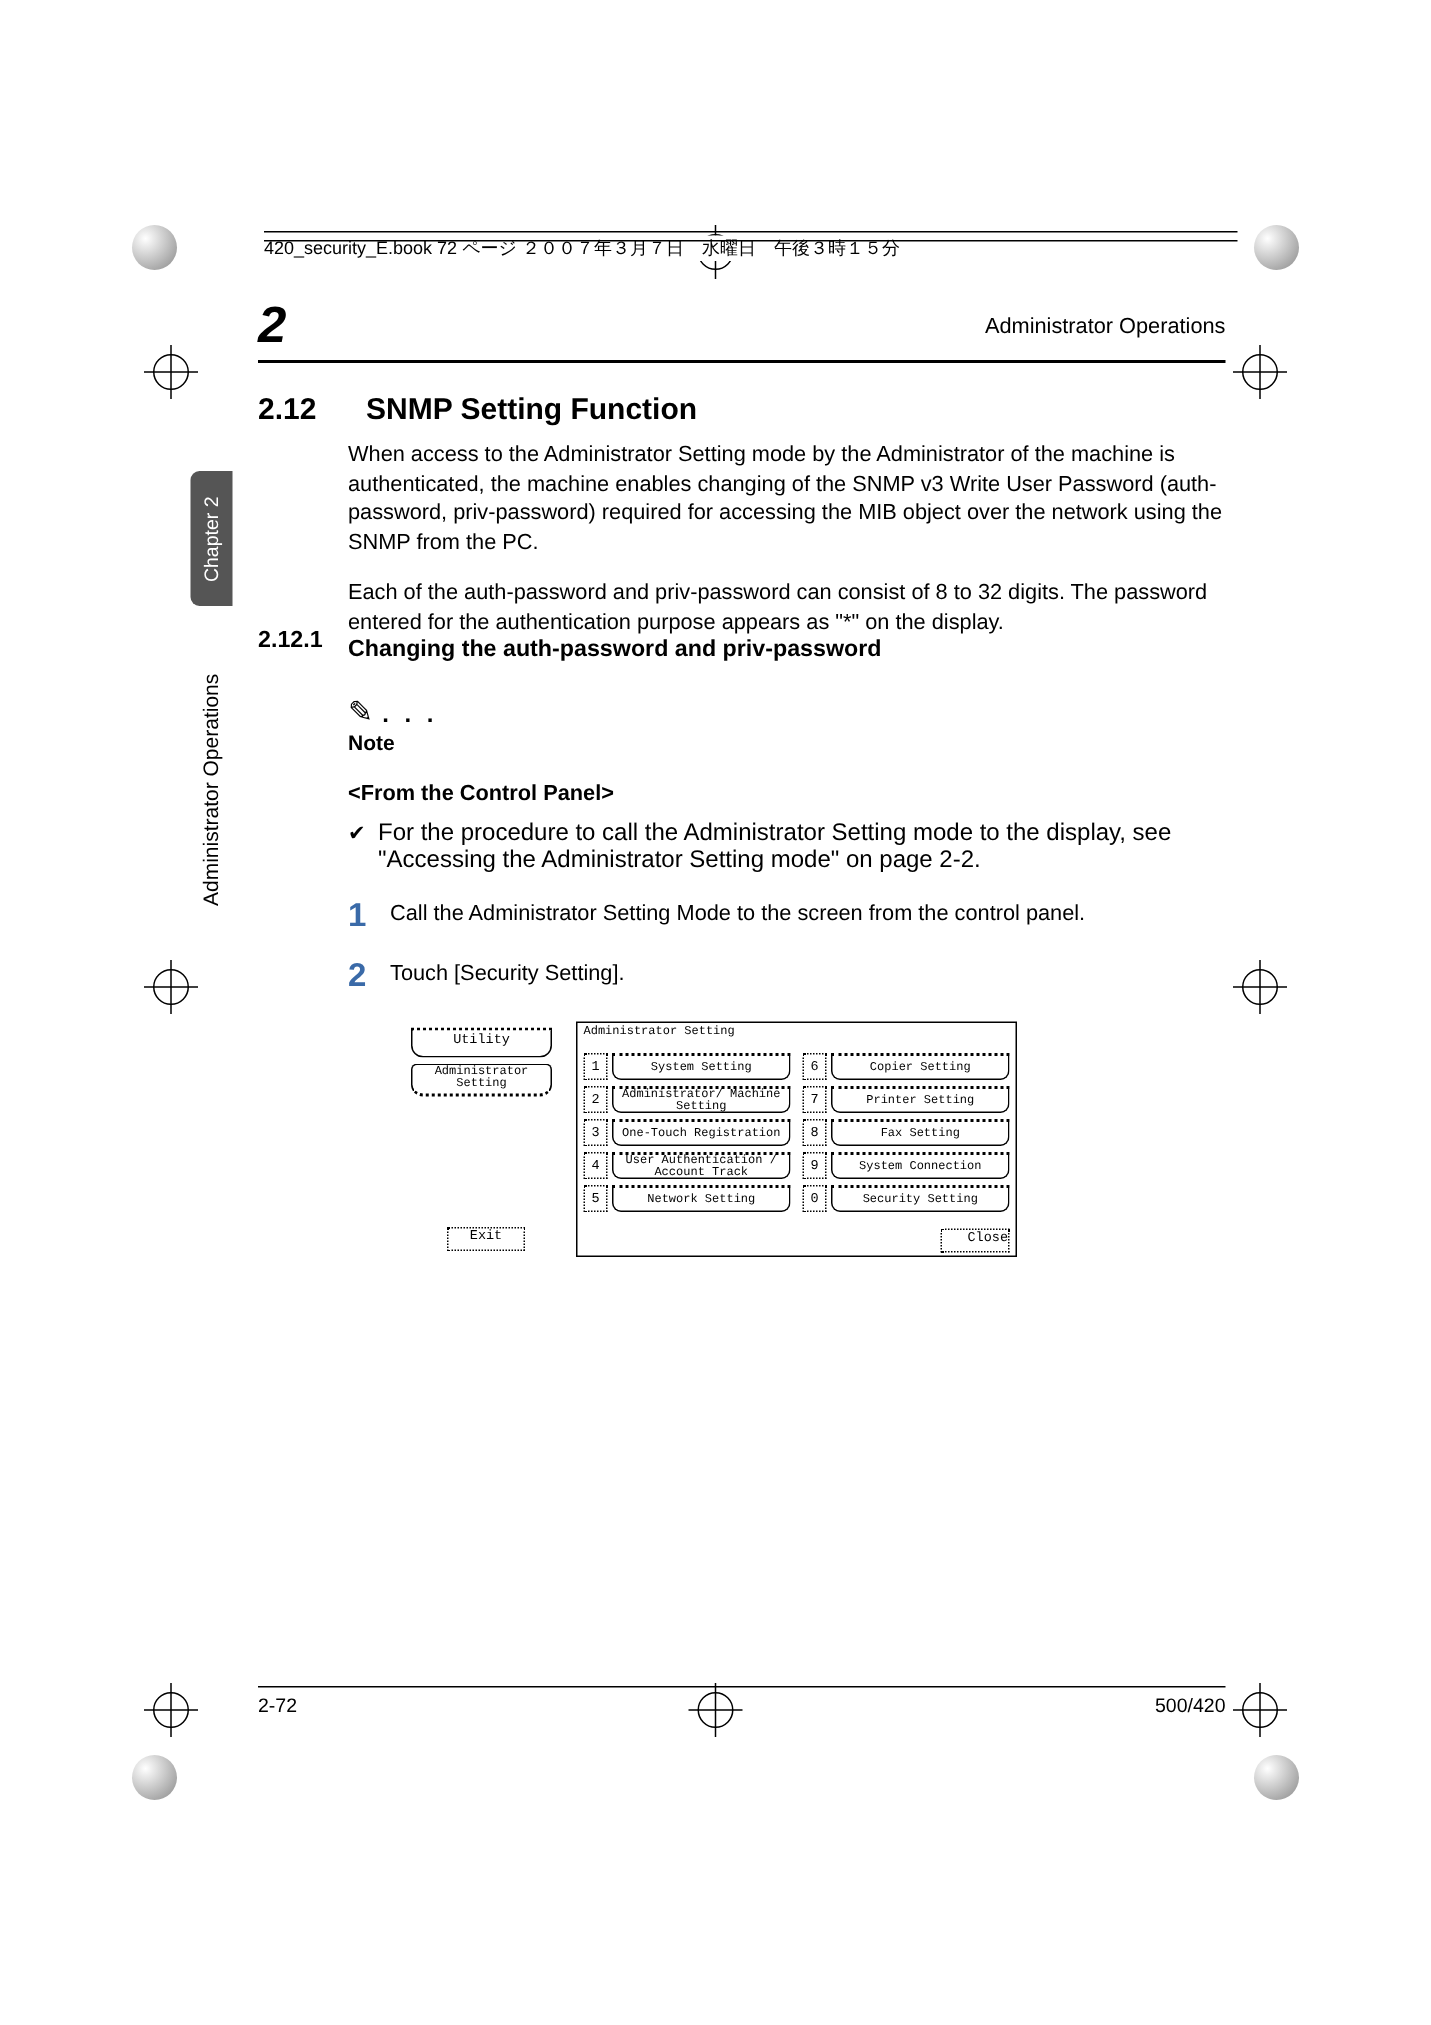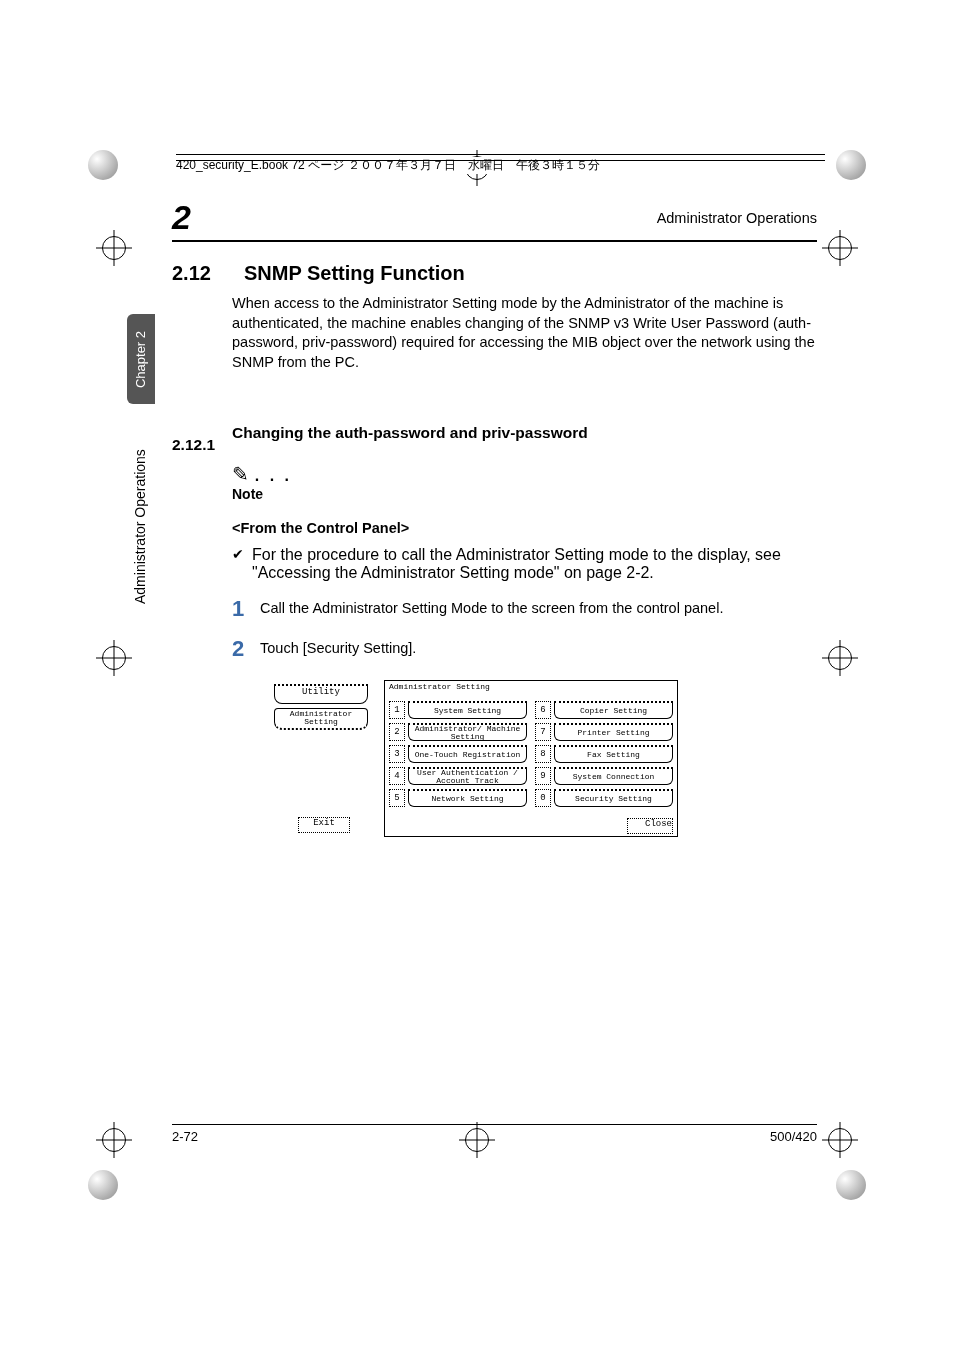--- a/index.html
+++ b/index.html
@@ -43,21 +43,21 @@
   .section-num {
     position:absolute; top:118px; left:40px; font-size:20px; font-weight:bold;
   }
   .section-title {
     position:absolute; top:118px; left:100px; font-size:20px; font-weight:bold;margin-left:12px;
   }
   .body {
     position:absolute; top:150px; left:100px; right:8px; font-size:14.5px; line-height:1.35;
   }
   .para { margin-bottom:14px; }
-  .subsec-num { font-weight:bold; position:absolute; left:40px; top:292px; font-size:15.5px;text-align:right;}
+  .subsec-num { font-weight:bold; position:absolute; left:40px; top:274px; font-size:15.5px;text-align:right;}
   .subsec-title { font-weight:bold; position:absolute; left:100px; top:280px; font-size:15.5px;}
   .note-icon { font-size:20px; margin-right:6px; }
   .note-dots { letter-spacing:3px; font-weight:bold;}
   .note-label { font-weight:bold; font-size:14px;}
   .note-body { font-style:italic; font-size:14.5px; }
   .sub-head { font-weight:bold; font-size:14.5px; margin-top:18px; }
   .check { font-size:14px; margin-right:6px; display:inline-block; width:14px;}
   .step-num { font-size:22px; font-weight:bold; color:#3a6aa8; display:inline-block; width:28px; vertical-align:top;}
   .step-row { margin-top:14px; display:flex; }
   .step-text { flex:1; font-size:14.5px; padding-top:4px;}
@@ -164,20 +164,21 @@
 
   <div class="big2">2</div>
   <div class="right-hdr">Administrator Operations</div>
   <div class="hr-under-2"></div>
 
   <div class="section-num">2.12</div>
   <div class="section-title">SNMP Setting Function</div>
 
   <div class="body">
     <div class="para">When access to the Administrator Setting mode by the Administrator of the machine is authenticated, the machine enables changing of the SNMP v3 Write User Password (auth-password, priv-password) required for accessing the MIB object over the network using the SNMP from the PC.</div>
+    <div class="para">Each of the auth-password and priv-password can consist of 8 to 32 digits. The password entered for the authentication purpose appears as "*" on the display.</div>
   </div>
 
   <div class="subsec-num">2.12.1</div>
   <div class="subsec-title">Changing the auth-password and priv-password</div>
 
   <div style="position:absolute; top:312px; left:100px; right:8px;">
     <div style="margin-top:6px;">
       <span class="note-icon">✎</span><span class="note-dots">. . .</span>
     </div>
     <div class="note-label">Note</div>

